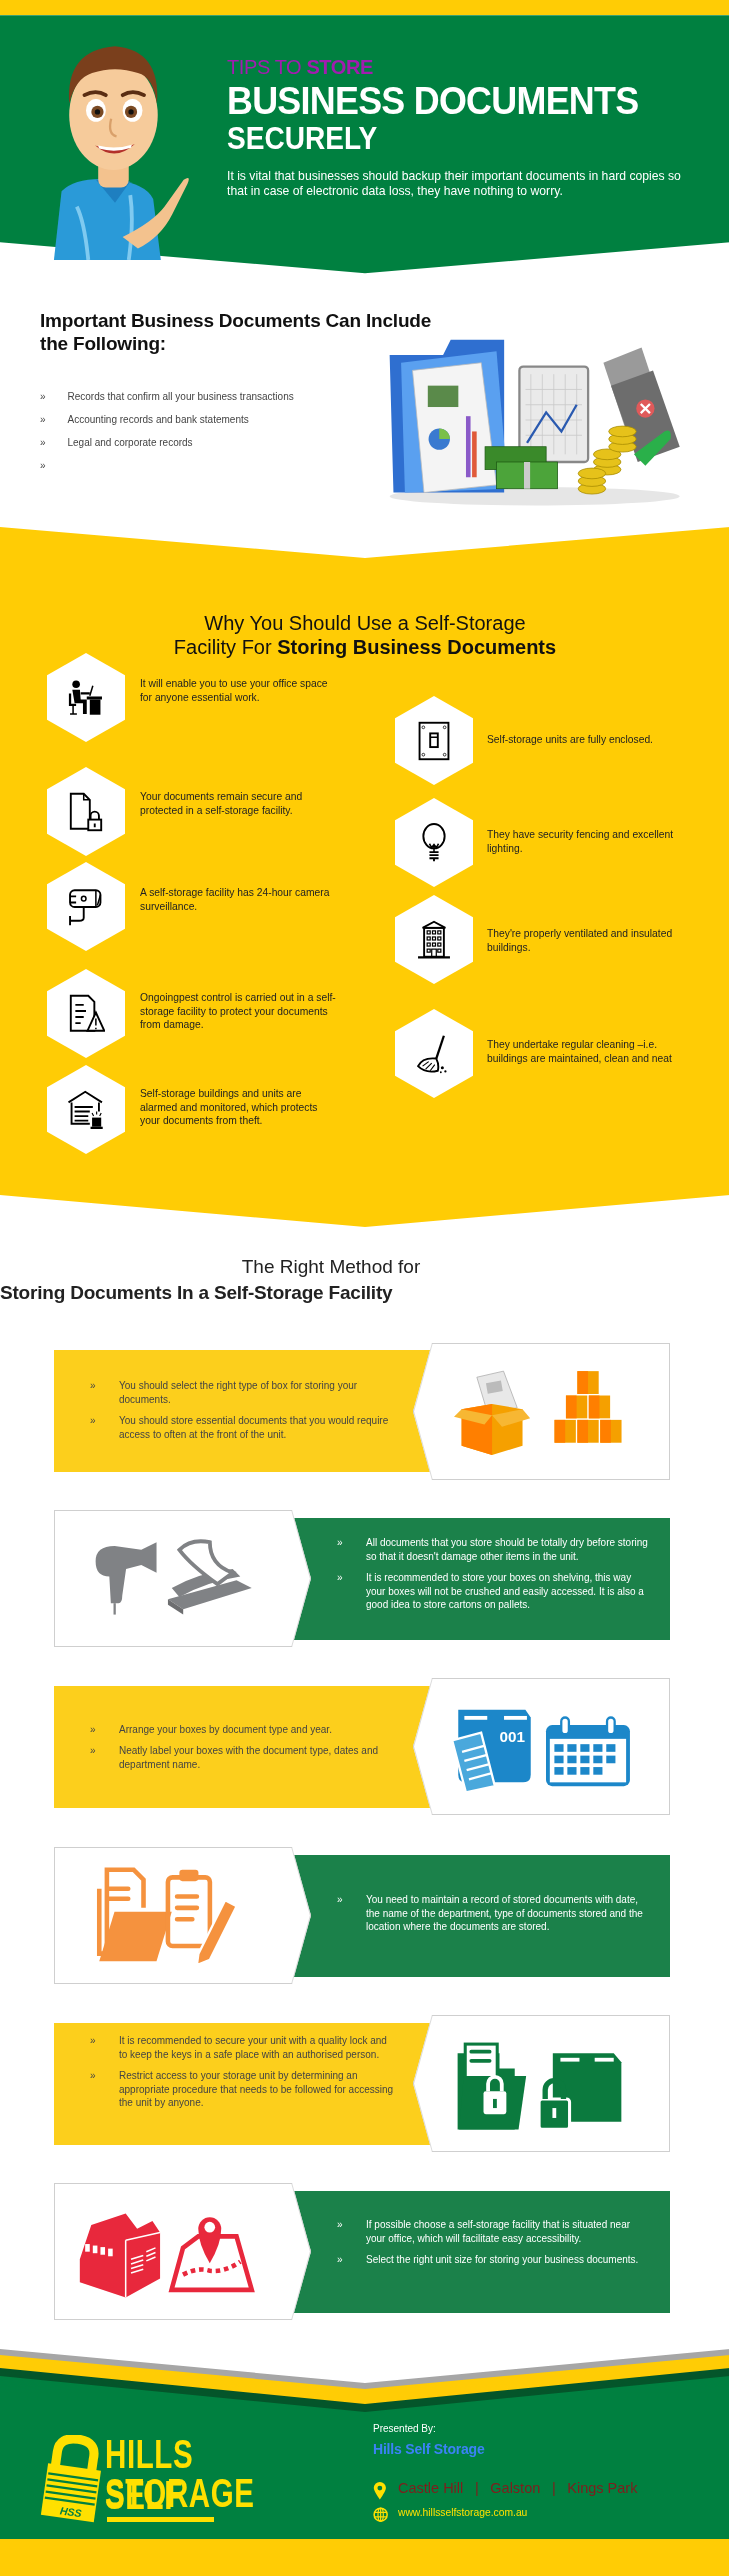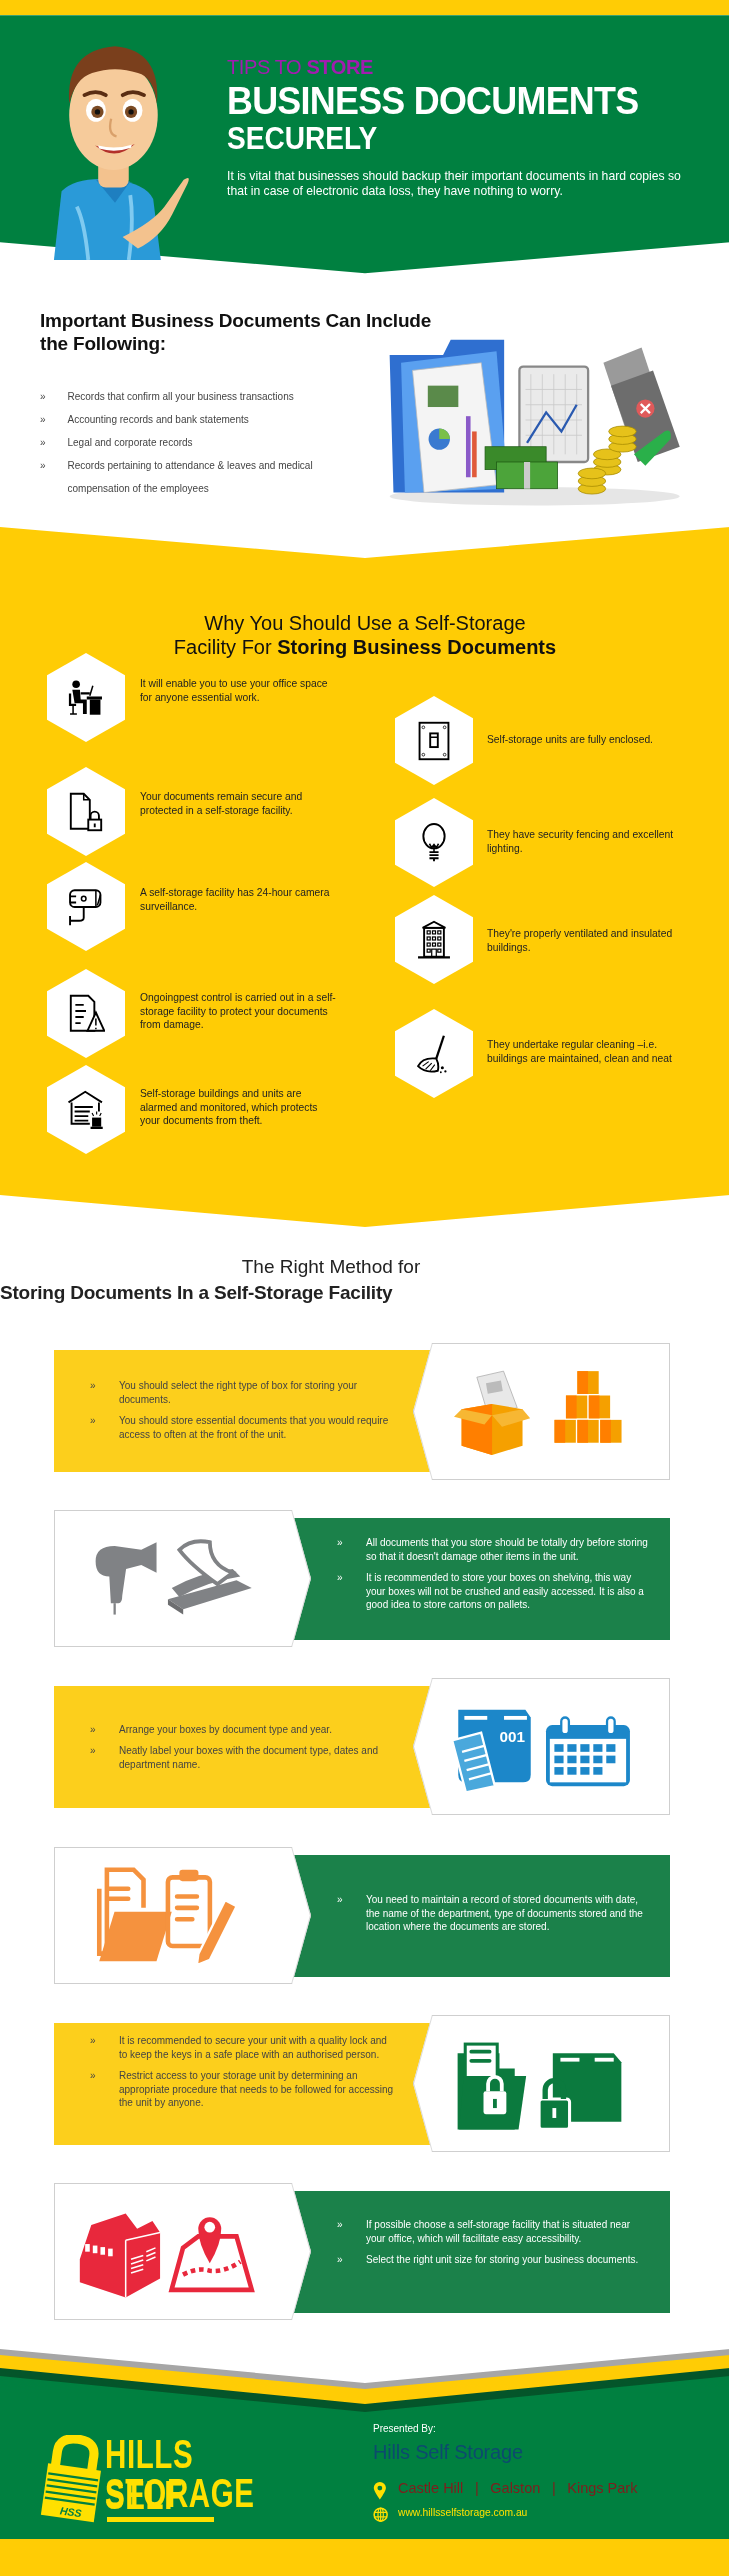--- a/index.html
+++ b/index.html
@@ -38,21 +38,21 @@
   .bullets li .chev{position:absolute;left:0;top:0}
   .bullets.dark li{color:#444}
   .bullets.light li{color:#fff}
   
   .foot-gray{left:0;top:2349px;width:730px;height:61px;background:#a6a6a6;clip-path:polygon(0 0,50% 34px,100% 0,100% 100%,0 100%)}
   .foot-yellow{left:0;top:2355px;width:730px;height:61px;background:#ffcc05;clip-path:polygon(0 0,50% 34px,100% 0,100% 100%,0 100%)}
   .foot-dark{left:0;top:2368px;width:730px;height:61px;background:#04552a;clip-path:polygon(0 0,50% 36px,100% 0,100% 100%,0 100%)}
   .foot-green{left:0;top:2376px;width:730px;height:169px;background:#008040;clip-path:polygon(0 0,50% 36px,100% 0,100% 100%,0 100%)}
   .foot-bottom{left:0;top:2539px;width:730px;height:37px;background:#ffcc05}
   .presented{left:373px;top:2423px;color:#fff;font-size:10px}
-  .company{left:373px;top:2441px;color:#0c4a6e;font-size:20px;font-weight:400;letter-spacing:-0.2px}
+  .company{left:373px;top:2441px;color:#3b82f6;font-size:14px;font-weight:700;letter-spacing:-0.2px}
   .locs{left:398px;top:2480px;color:#7f1d1d;font-size:14.5px}
   .url{left:398px;top:2507px;color:#ffe000;font-size:10.3px}
   .logo-line1,.logo-line2{color:#ffe000;font-weight:700;font-family:"Liberation Sans",sans-serif;transform:scaleX(0.72);transform-origin:left;letter-spacing:0.8px}
 </style>
 </head>
 <body>
 
 <div class="abs topbar"></div>
 <div class="abs hero"></div>
 
@@ -79,21 +79,21 @@
 <div class="abs hero-pre"><span>TIPS TO </span><b>STORE</b></div>
 <div class="abs hero-t1">BUSINESS DOCUMENTS</div>
 <div class="abs hero-t2">SECURELY</div>
 <div class="abs hero-desc">It is vital that businesses should backup their important documents in hard copies so that in case of electronic data loss, they have nothing to worry.</div>
 
 <div class="abs imp-title">Important Business Documents Can Include the Following:</div>
 <ul class="abs imp-list">
   <li><span class="chev">»</span><span>Records that confirm all your business transactions</span></li>
   <li><span class="chev">»</span><span>Accounting records and bank statements</span></li>
   <li><span class="chev">»</span><span>Legal and corporate records</span></li>
-  <li><span class="chev">»</span><span>Records pertaining to attendance &amp; leaves and medical compensation of the employees</span></li>
+  <li><span class="chev">»</span></li>
 </ul>
 
 <svg class="abs docs-illus" viewBox="0 0 410 230">
   <ellipse cx="200" cy="215" rx="190" ry="12" fill="#e6e6e6"></ellipse>
   <path d="M10 30 L80 30 L90 10 L160 10 L160 210 L15 210Z" fill="#2f6fd0"></path>
   <path d="M25 40 L150 25 L165 205 L30 210Z" fill="#5aa0f0"></path>
   <path d="M40 50 L130 40 L150 200 L55 210Z" fill="#f4f4f4" stroke="#bbb"></path>
   <rect x="60" y="70" width="40" height="28" fill="#5a8a4a"></rect>
   <circle cx="75" cy="140" r="14" fill="#3a7ad0"></circle>
   <path d="M75 140 L75 126 A14 14 0 0 1 89 140Z" fill="#7ac04a"></path>

